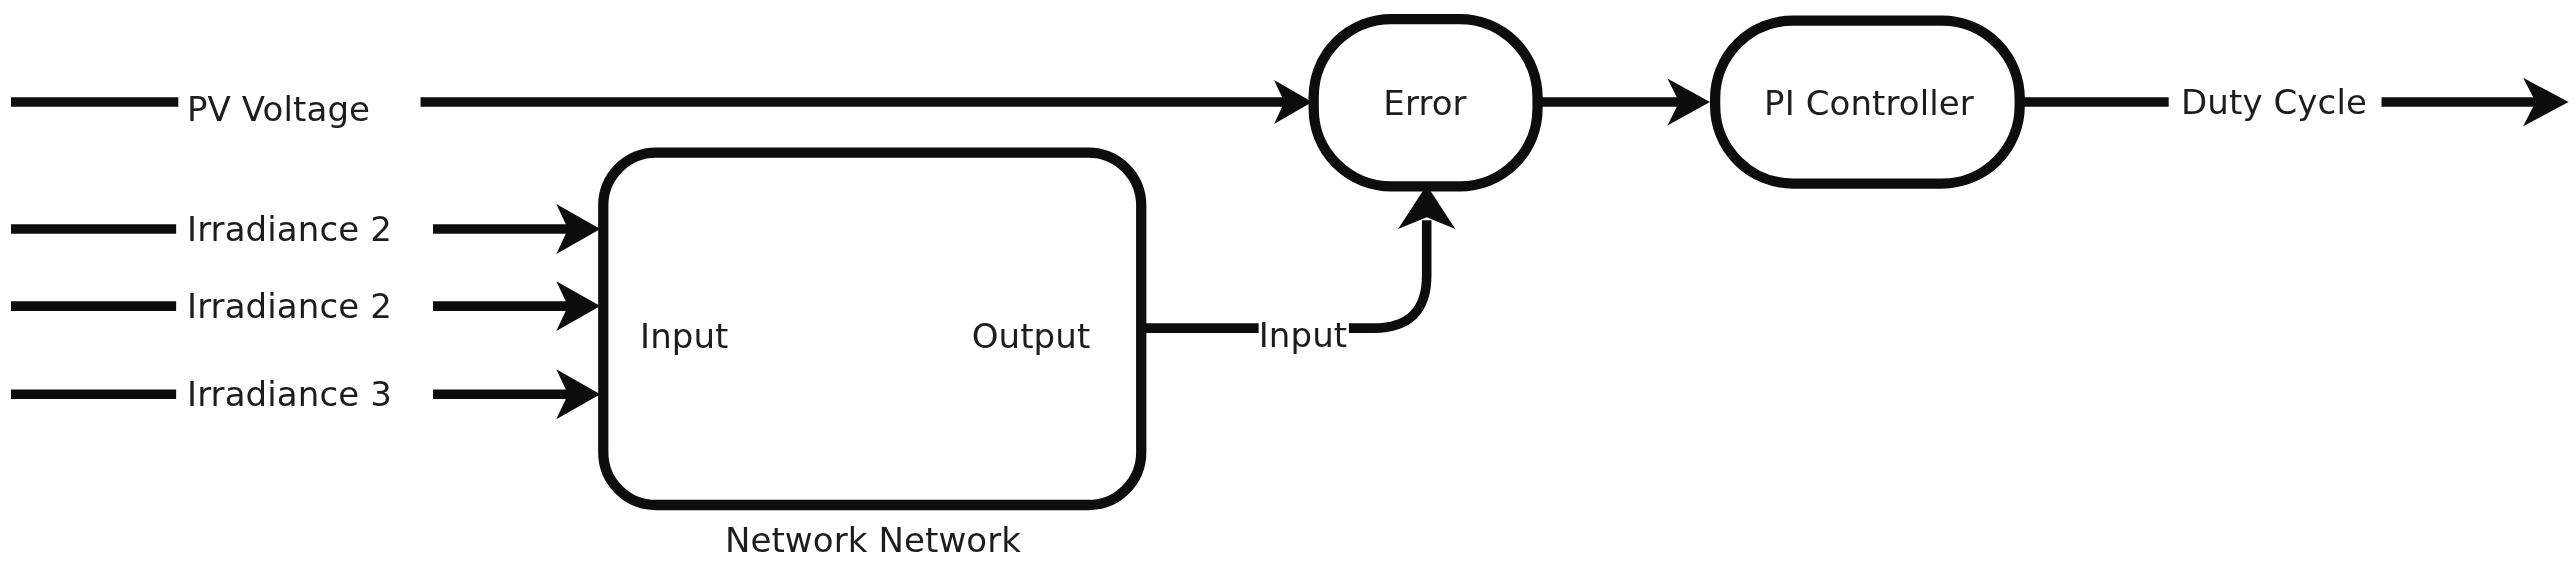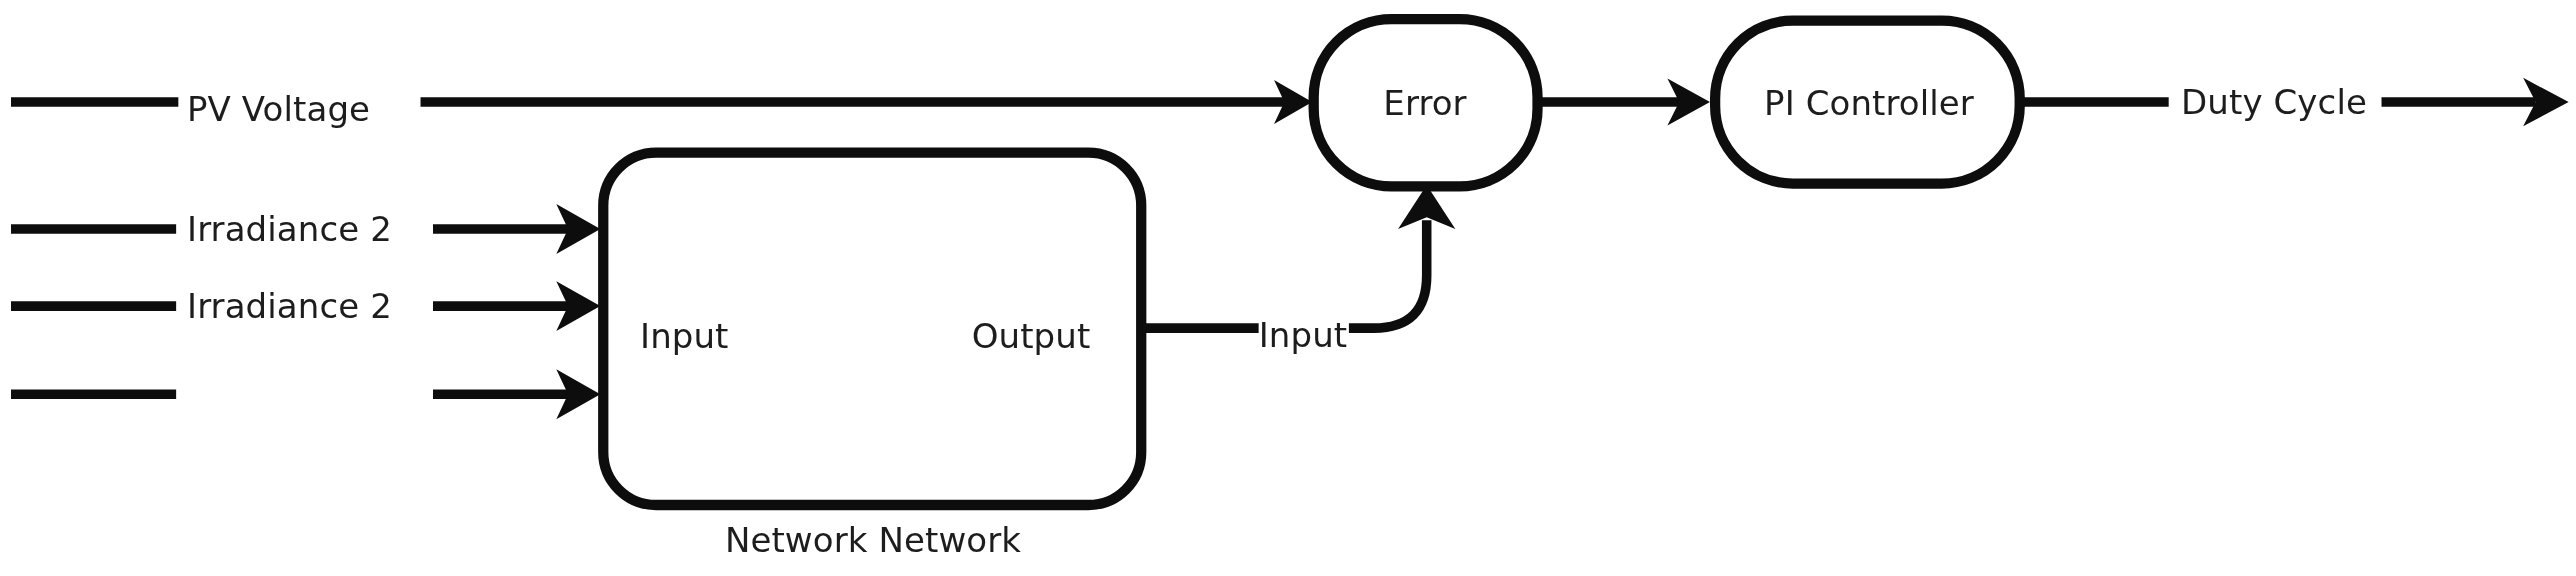--- a/index.html
+++ b/index.html
@@ -106,20 +106,21 @@
     <polygon class="arrow-head" points="3500,139 3438,106 3455,139 3438,172"></polygon>
 
   </svg>
 
   <div class="diagram-label label-left" style="left:187px; top:109px;">PV Voltage</div>
 
   <div class="diagram-label label-left" style="left:187px; top:229px;">Irradiance 2</div>
 
   <div class="diagram-label label-left" style="left:187px; top:306px;">Irradiance 2</div>
 
+  <div class="diagram-label label-left" style="left:187px; top:394px;">Irradiance 3</div>
 
   <div class="diagram-label label-left" style="left:640px; top:336px;">Input</div>
 
   <div class="diagram-label label-center" style="left:1031px; top:336px;">Output</div>
 
   <div class="diagram-label label-center" style="left:873px; top:540px;">Network Network</div>
 
   <div class="diagram-label label-center" style="left:1303px; top:335px;">Input</div>
 
   <div class="diagram-label label-center" style="left:1425px; top:103px;">Error</div>

